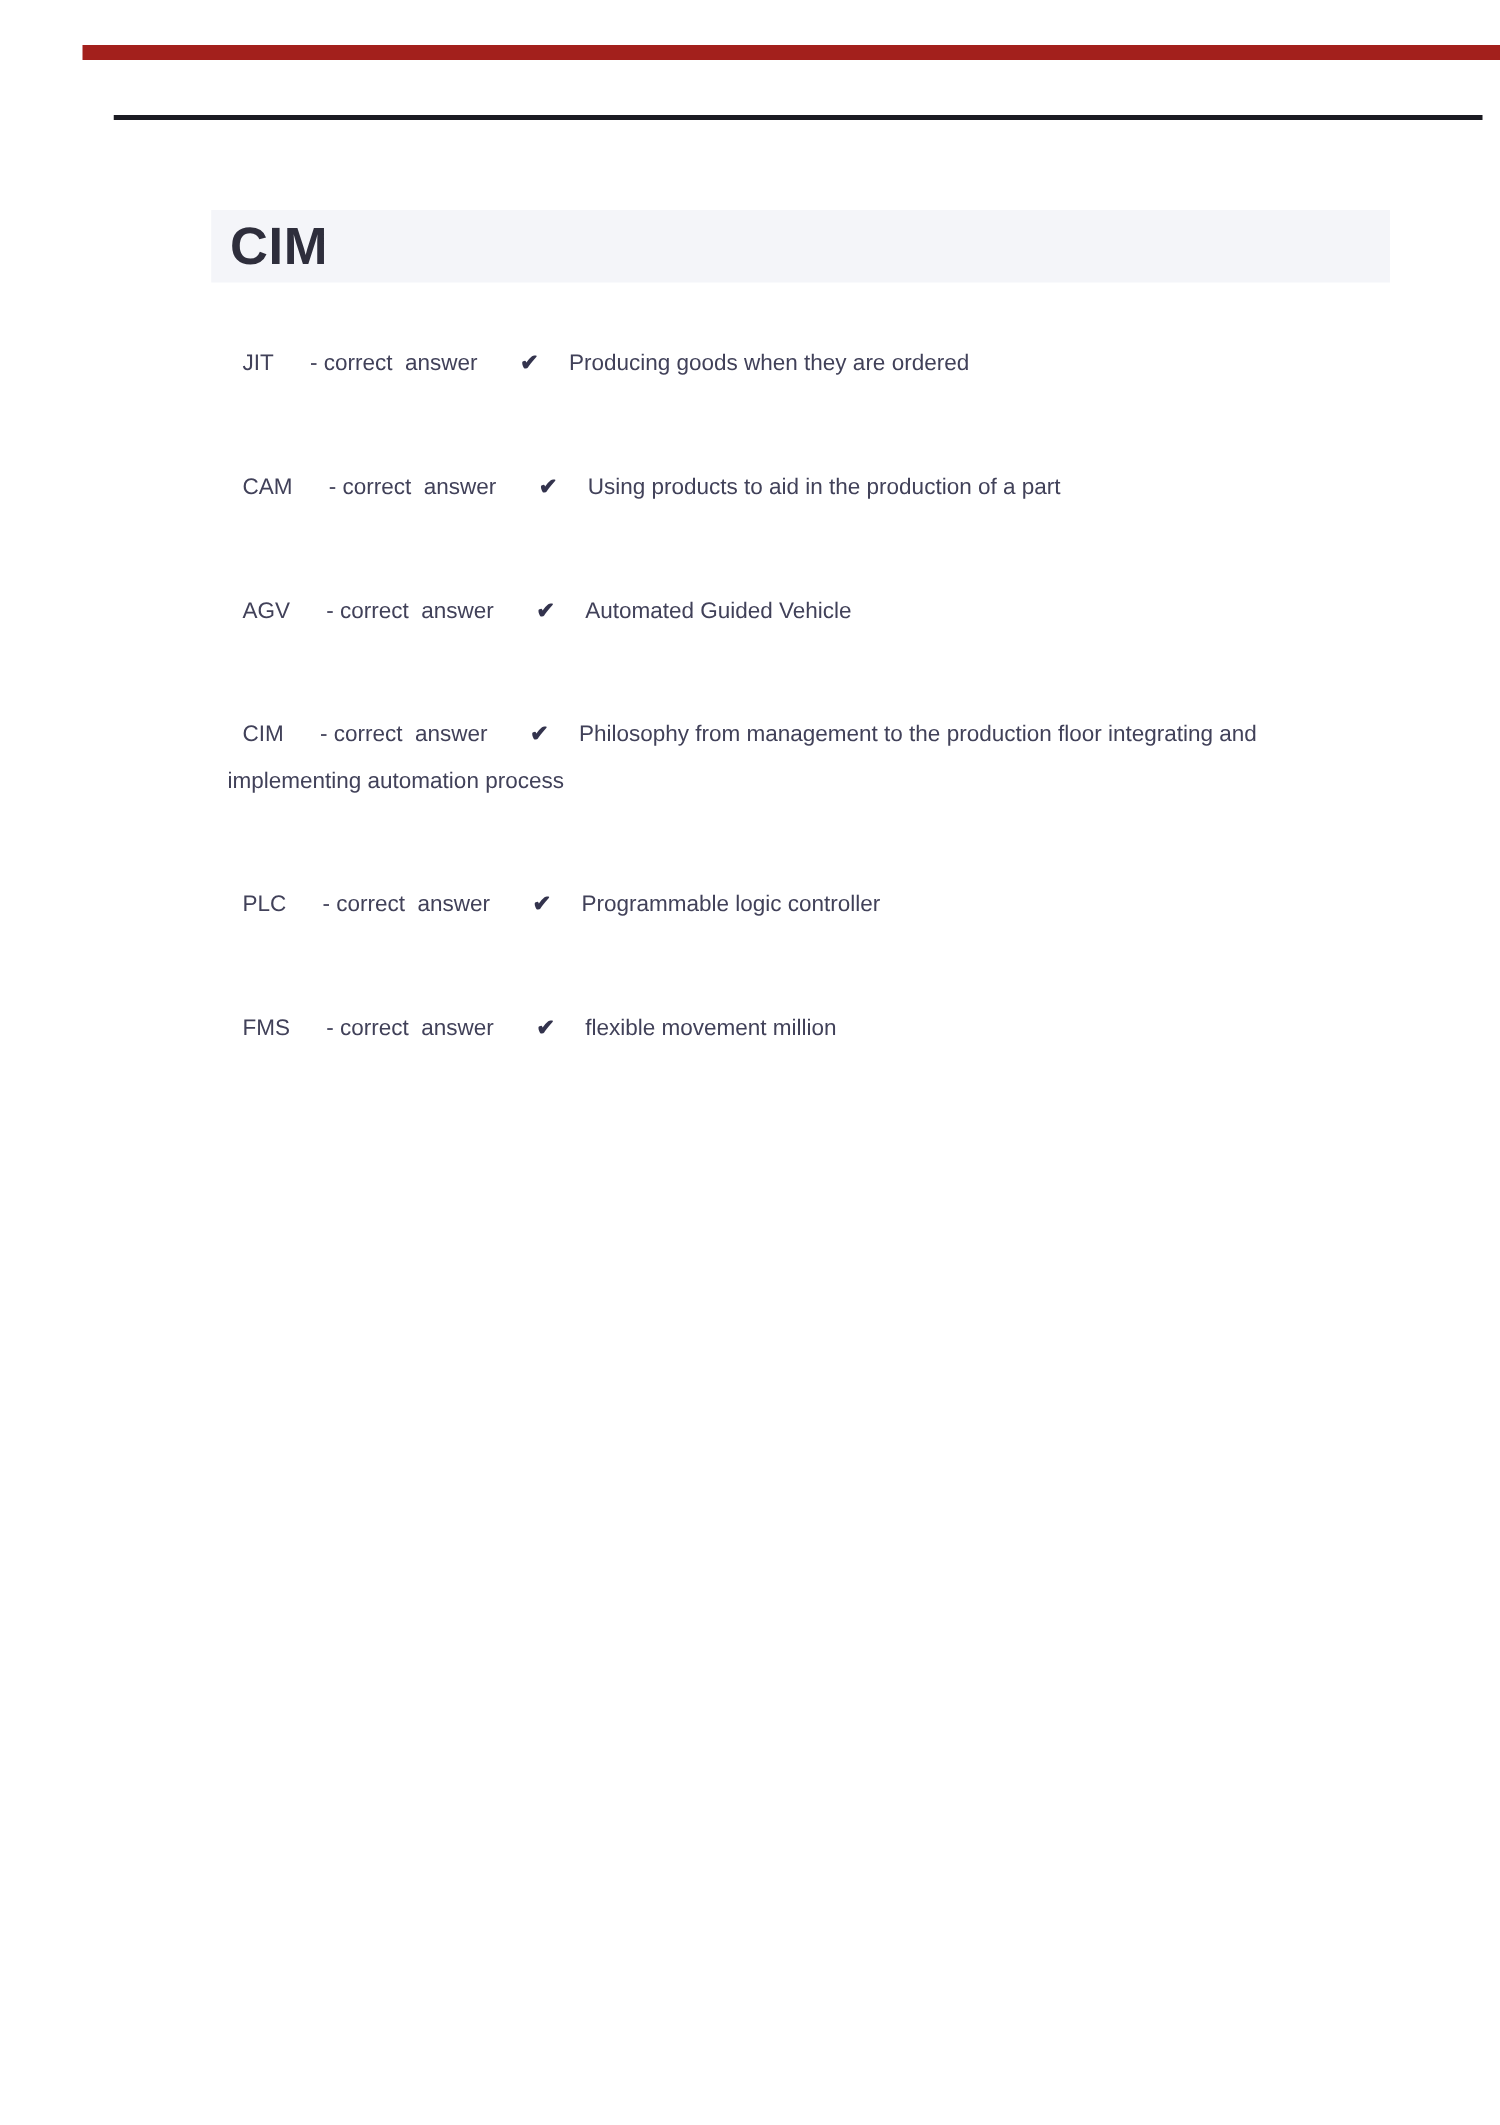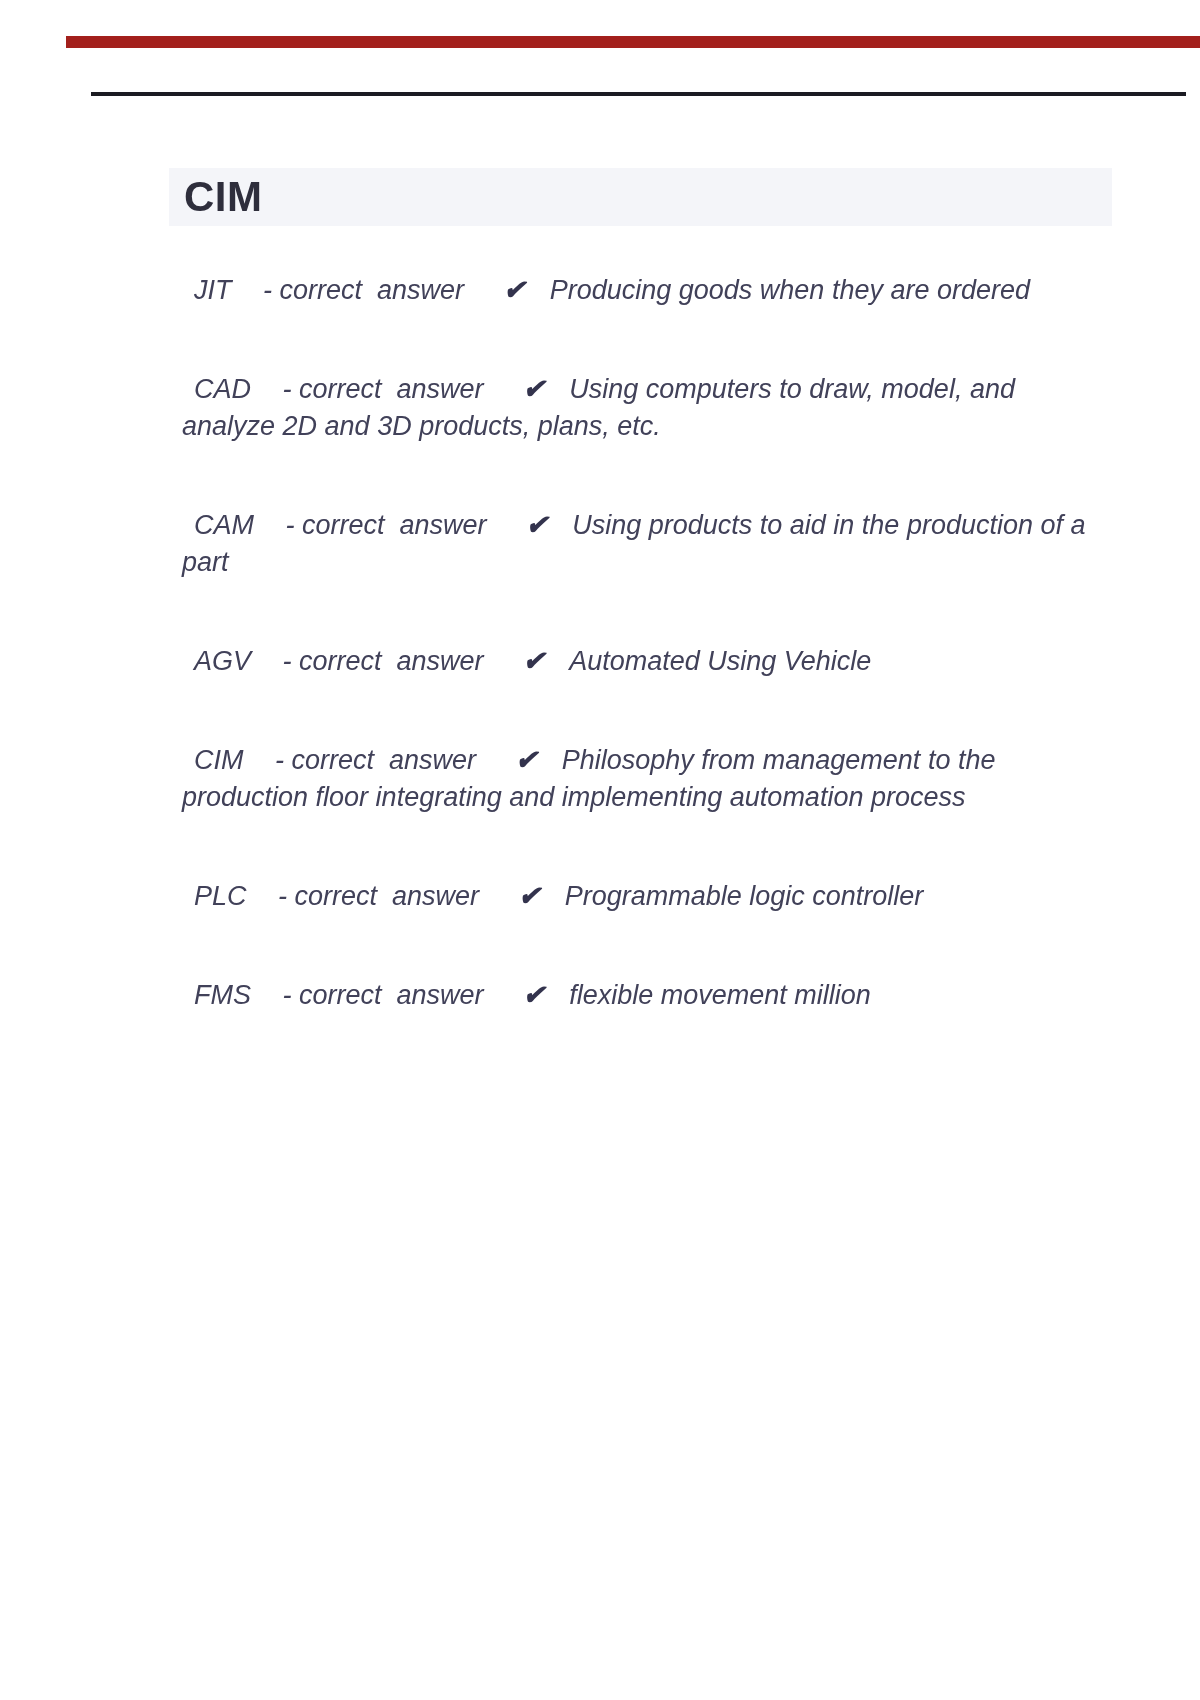--- a/index.html
+++ b/index.html
@@ -48,51 +48,49 @@
     font-weight: bold;
     color: var(--title-color, #2e2e3c);
     letter-spacing: 0.5px;
     padding-left: 3px;
   }
   .qa-list {
     margin: 46px 0 0 146px;
     width: 928px;
   }
   .qa {
-    font-size: 27px;
+    font-size: 18px;
     line-height: 37px;
     color: var(--text-color, #414159);
     margin-bottom: 62px;
-    font-style: italic;
   }
   .qa .sep { white-space: pre-wrap; }
   .qa .check {
     font-weight: bold;
     color: #33334d;
   }
 </style>
 </head>
 <body>
 
 <div class="accent-bar"></div>
 <div class="top-rule"></div>
 
 <div class="title-band">
   <h1>CIM</h1>
 </div>
 
 <div class="qa-list" id="qa-list">
   <div class="qa"><span class="term">JIT</span><span class="sep"> - correct  answer  </span><span class="check">✔</span><span class="def">Producing goods when they are ordered</span></div>
 
-  <div class="qa"><span class="term">CAD</span><span class="sep"> - correct  answer  </span><span class="check">✔</span><span class="def">Using computers to draw, model, and analyze 2D and 3D products, plans, etc.</span></div>
 
 
   <div class="qa"><span class="term">CAM</span><span class="sep"> - correct  answer  </span><span class="check">✔</span><span class="def">Using products to aid in the production of a part</span></div>
 
-  <div class="qa"><span class="term">AGV</span><span class="sep"> - correct  answer  </span><span class="check">✔</span><span class="def">Automated Using Vehicle</span></div>
+  <div class="qa"><span class="term">AGV</span><span class="sep"> - correct  answer  </span><span class="check">✔</span><span class="def">Automated Guided Vehicle</span></div>
 
   <div class="qa"><span class="term">CIM</span><span class="sep"> - correct  answer  </span><span class="check">✔</span><span class="def">Philosophy from management to the production floor integrating and implementing automation process</span></div>
 
   <div class="qa"><span class="term">PLC</span><span class="sep"> - correct  answer  </span><span class="check">✔</span><span class="def">Programmable logic controller</span></div>
 
   <div class="qa"><span class="term">FMS</span><span class="sep"> - correct  answer  </span><span class="check">✔</span><span class="def">flexible movement million</span></div>
 
 
 </div>
 

